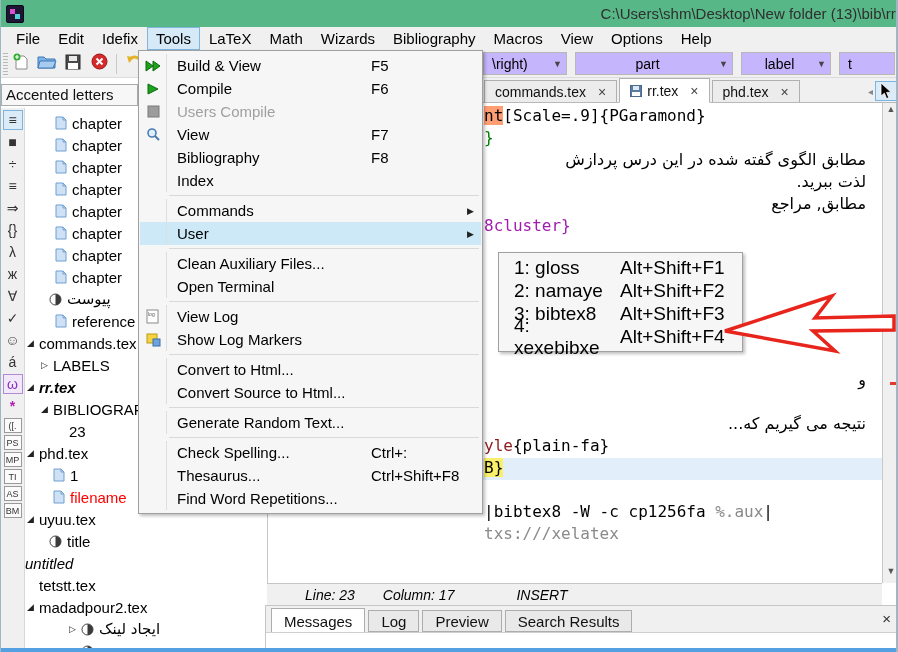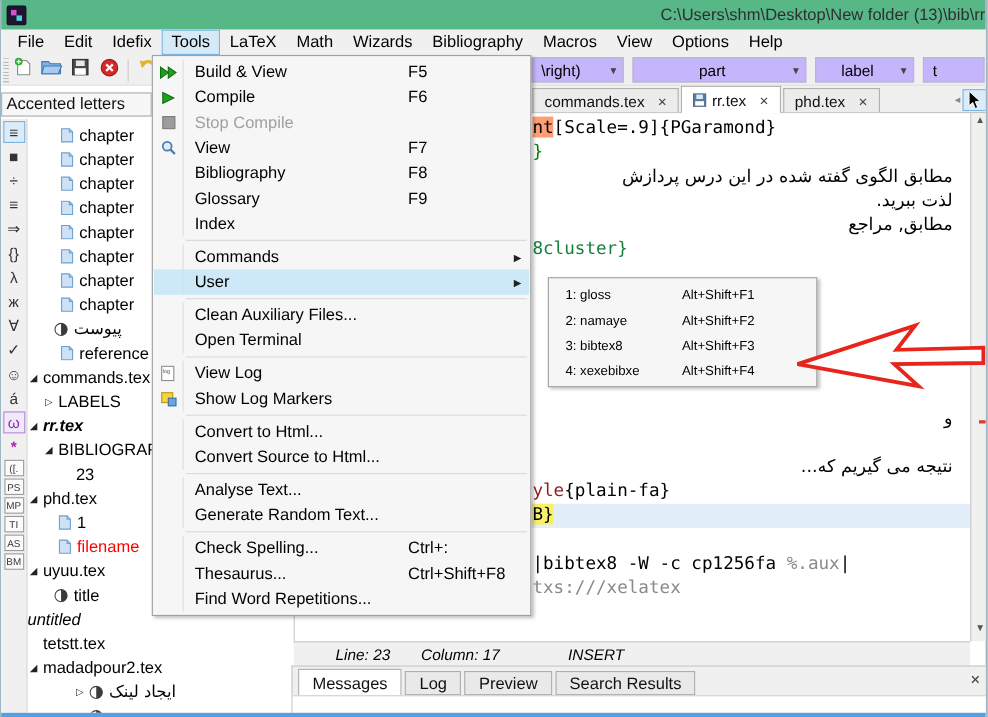--- a/index.html
+++ b/index.html
@@ -105,21 +105,21 @@
   .tm-row .lbl { flex:1; padding-left:10px; border-left:1px solid #dedede; height:23px; display:flex; align-items:center; }
   .tm-row .sc { width:96px; flex:0 0 auto; }
   .tm-row .sub { width:14px; font-size:9px; color:#222; flex:0 0 auto; }
   .tm-row.disabled .lbl { color:#a0a0a0; }
   .tm-row.selected { background:#cde8f7; }
   .tm-sep { height:1px; background:#d9d9d9; margin:3px 2px 3px 29px; }
 
   
   .user-submenu { position:absolute; left:497px; top:252px; width:245px; background:#f6f6f6;
                   border:1px solid #a0a0a0; box-shadow:2px 2px 3px rgba(0,0,0,.25); padding:3px 0; z-index:21; }
-  .us-row { height:23px; display:flex; align-items:center; font-size:12px; color:#000; }
+  .us-row { height:23px; display:flex; align-items:center; font-size:19px; color:#000; }
   .us-row .lbl { flex:1; padding-left:15px; }
   .us-row .sc { width:122px; flex:0 0 auto; }
 
   .annot-arrow { position:absolute; left:0; top:0; width:898px; height:652px; z-index:30; pointer-events:none; }
 </style>
 </head>
 <body>
 
 <div class="screen">
 
@@ -431,21 +431,21 @@
           </svg>
         </span>
       </div>
     </div>
     <div class="content" id="editor-lines">
         <div class="line"><span style="background: rgb(255, 158, 115);">nt</span><span>[Scale=.9]{PGaramond}</span></div>
         <div class="line"><span style="color: rgb(0, 128, 0);">}</span></div>
         <div class="line rtl"><span>مطابق الگوی گفته شده در اين درس پردازش</span></div>
         <div class="line rtl"><span>لذت ببريد.</span></div>
         <div class="line rtl"><span>مطابق, مراجع</span></div>
-        <div class="line"><span style="color: #15803d;">8cluster}</span></div>
+        <div class="line"><span style="color: #a21caf;">8cluster}</span></div>
         <div class="line"></div>
         <div class="line"></div>
         <div class="line"></div>
         <div class="line"></div>
         <div class="line"></div>
         <div class="line"></div>
         <div class="line rtl"><span>و</span></div>
         <div class="line"></div>
         <div class="line rtl"><span>نتيجه می گيريم كه...</span></div>
         <div class="line"><span style="color: rgb(139, 28, 28);">yle</span><span>{plain-fa}</span></div>
@@ -500,21 +500,21 @@
         <span class="lbl">Compile</span>
         <span class="sc">F6</span>
         <span class="sub"></span>
       </div>
       <div class="tm-row disabled">
         <span class="ic">
           <svg width="13" height="13">
             <rect x="1" y="1" width="11" height="11" fill="#9c9c9c" stroke="#7a7a7a"></rect>
           </svg>
         </span>
-        <span class="lbl">Stop Compile</span>
+        <span class="lbl">Users Compile</span>
         <span class="sc"></span>
         <span class="sub"></span>
       </div>
       <div class="tm-row">
         <span class="ic">
           <svg width="15" height="15">
             <circle cx="6" cy="6" r="4" fill="#dfeefb" stroke="#4a7cb0" stroke-width="1.6"></circle>
             <line x1="9" y1="9" x2="13" y2="13" stroke="#4a7cb0" stroke-width="2"></line>
           </svg>
         </span>
@@ -523,26 +523,20 @@
         <span class="sub"></span>
       </div>
       <div class="tm-row">
         <span class="ic"></span>
         <span class="lbl">Bibliography</span>
         <span class="sc">F8</span>
         <span class="sub"></span>
       </div>
       <div class="tm-row">
         <span class="ic"></span>
-        <span class="lbl">Glossary</span>
-        <span class="sc">F9</span>
-        <span class="sub"></span>
-      </div>
-      <div class="tm-row">
-        <span class="ic"></span>
         <span class="lbl">Index</span>
         <span class="sc"></span>
         <span class="sub"></span>
       </div>
       <div class="tm-sep"></div>
       <div class="tm-row">
         <span class="ic"></span>
         <span class="lbl">Commands</span>
         <span class="sc"></span>
         <span class="sub">▶</span>
@@ -598,26 +592,20 @@
       </div>
       <div class="tm-row">
         <span class="ic"></span>
         <span class="lbl">Convert Source to Html...</span>
         <span class="sc"></span>
         <span class="sub"></span>
       </div>
       <div class="tm-sep"></div>
       <div class="tm-row">
         <span class="ic"></span>
-        <span class="lbl">Analyse Text...</span>
-        <span class="sc"></span>
-        <span class="sub"></span>
-      </div>
-      <div class="tm-row">
-        <span class="ic"></span>
         <span class="lbl">Generate Random Text...</span>
         <span class="sc"></span>
         <span class="sub"></span>
       </div>
       <div class="tm-sep"></div>
       <div class="tm-row">
         <span class="ic"></span>
         <span class="lbl">Check Spelling...</span>
         <span class="sc">Ctrl+:</span>
         <span class="sub"></span>

